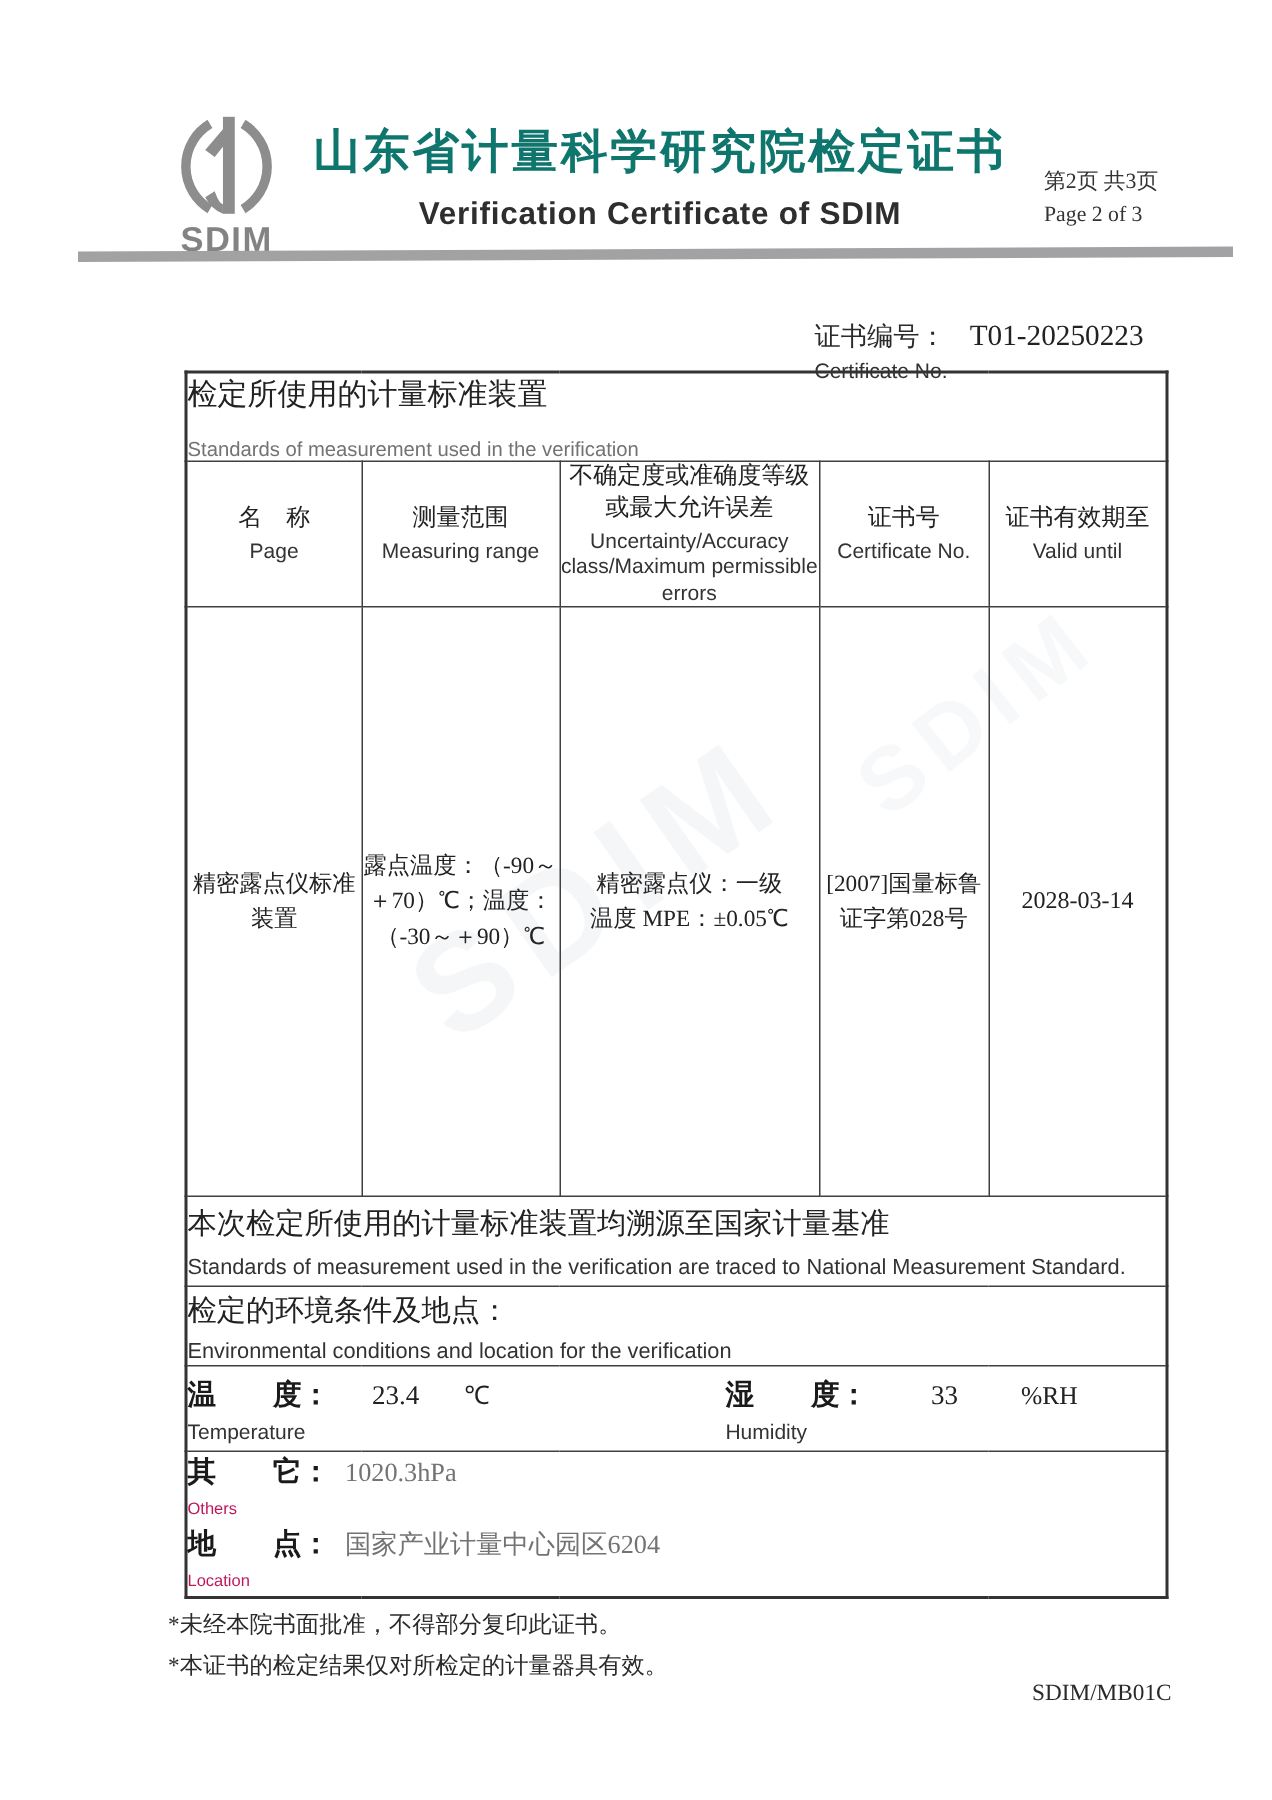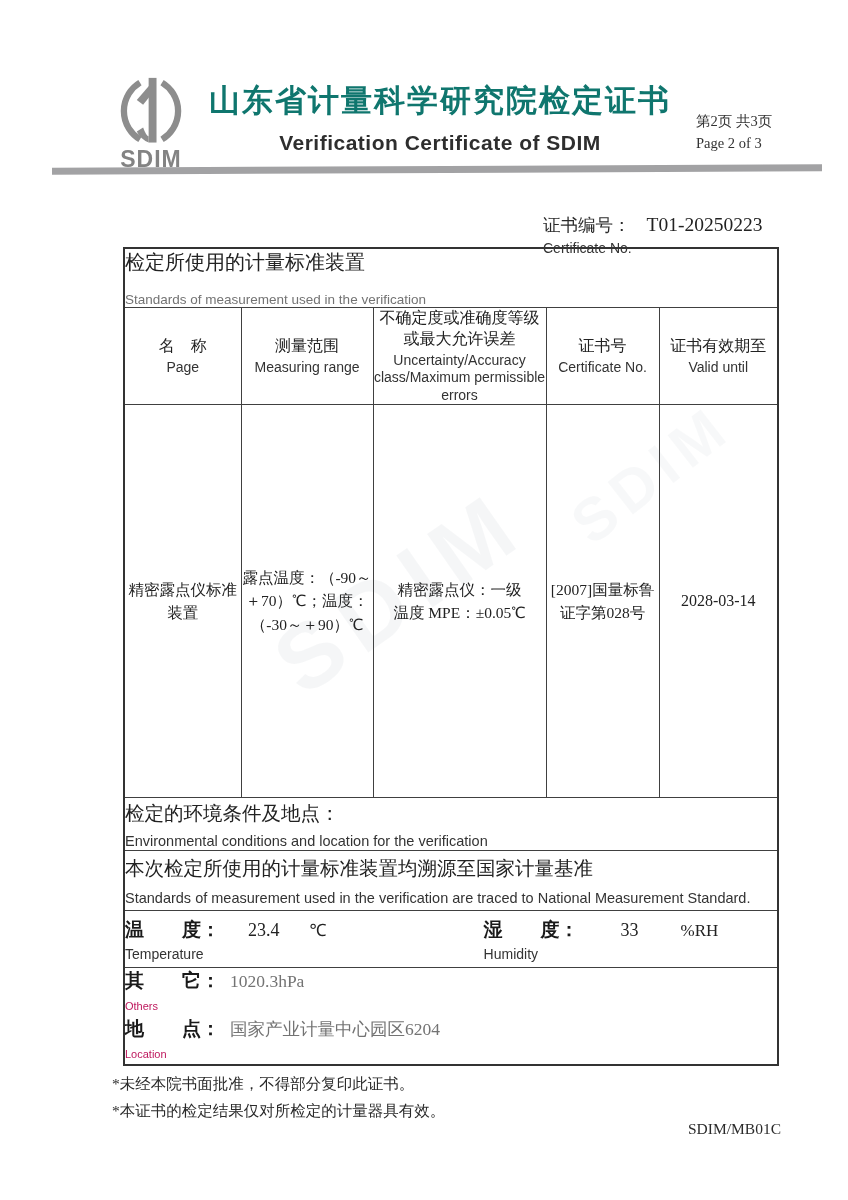--- a/index.html
+++ b/index.html
@@ -149,29 +149,29 @@
       </tr>
       <tr>
         <td class="dc">精密露点仪标准装置</td>
         <td class="dc">露点温度：（-90～＋70）℃；温度：（-30～＋90）℃</td>
         <td class="dc pre">精密露点仪：一级
 温度 MPE：±0.05℃</td>
         <td class="dc">[2007]国量标鲁证字第028号</td>
         <td class="dc dc-date">2028-03-14</td>
       </tr>
       <tr>
+        <td colspan="5" class="wide-cell trace-cell">
+          <div class="w-zh">本次检定所使用的计量标准装置均溯源至国家计量基准</div>
+          <div class="w-en">Standards of measurement used in the verification are traced to National Measurement Standard.</div>
+        </td>
+      </tr>
+      <tr>
         <td colspan="5" class="wide-cell envtitle-cell">
           <div class="w-zh">检定的环境条件及地点：</div>
           <div class="w-en">Environmental conditions and location for the verification</div>
-        </td>
-      </tr>
-      <tr>
-        <td colspan="5" class="wide-cell trace-cell">
-          <div class="w-zh">本次检定所使用的计量标准装置均溯源至国家计量基准</div>
-          <div class="w-en">Standards of measurement used in the verification are traced to National Measurement Standard.</div>
         </td>
       </tr>
       <tr>
         <td colspan="5" class="envrow-cell">
           <div class="env-flex">
             <div class="env-half-l">
               <div class="env-line">
                 <span class="env-label">温　　度：</span>
                 <span class="env-val">23.4</span>
                 <span class="env-unit">℃</span>

